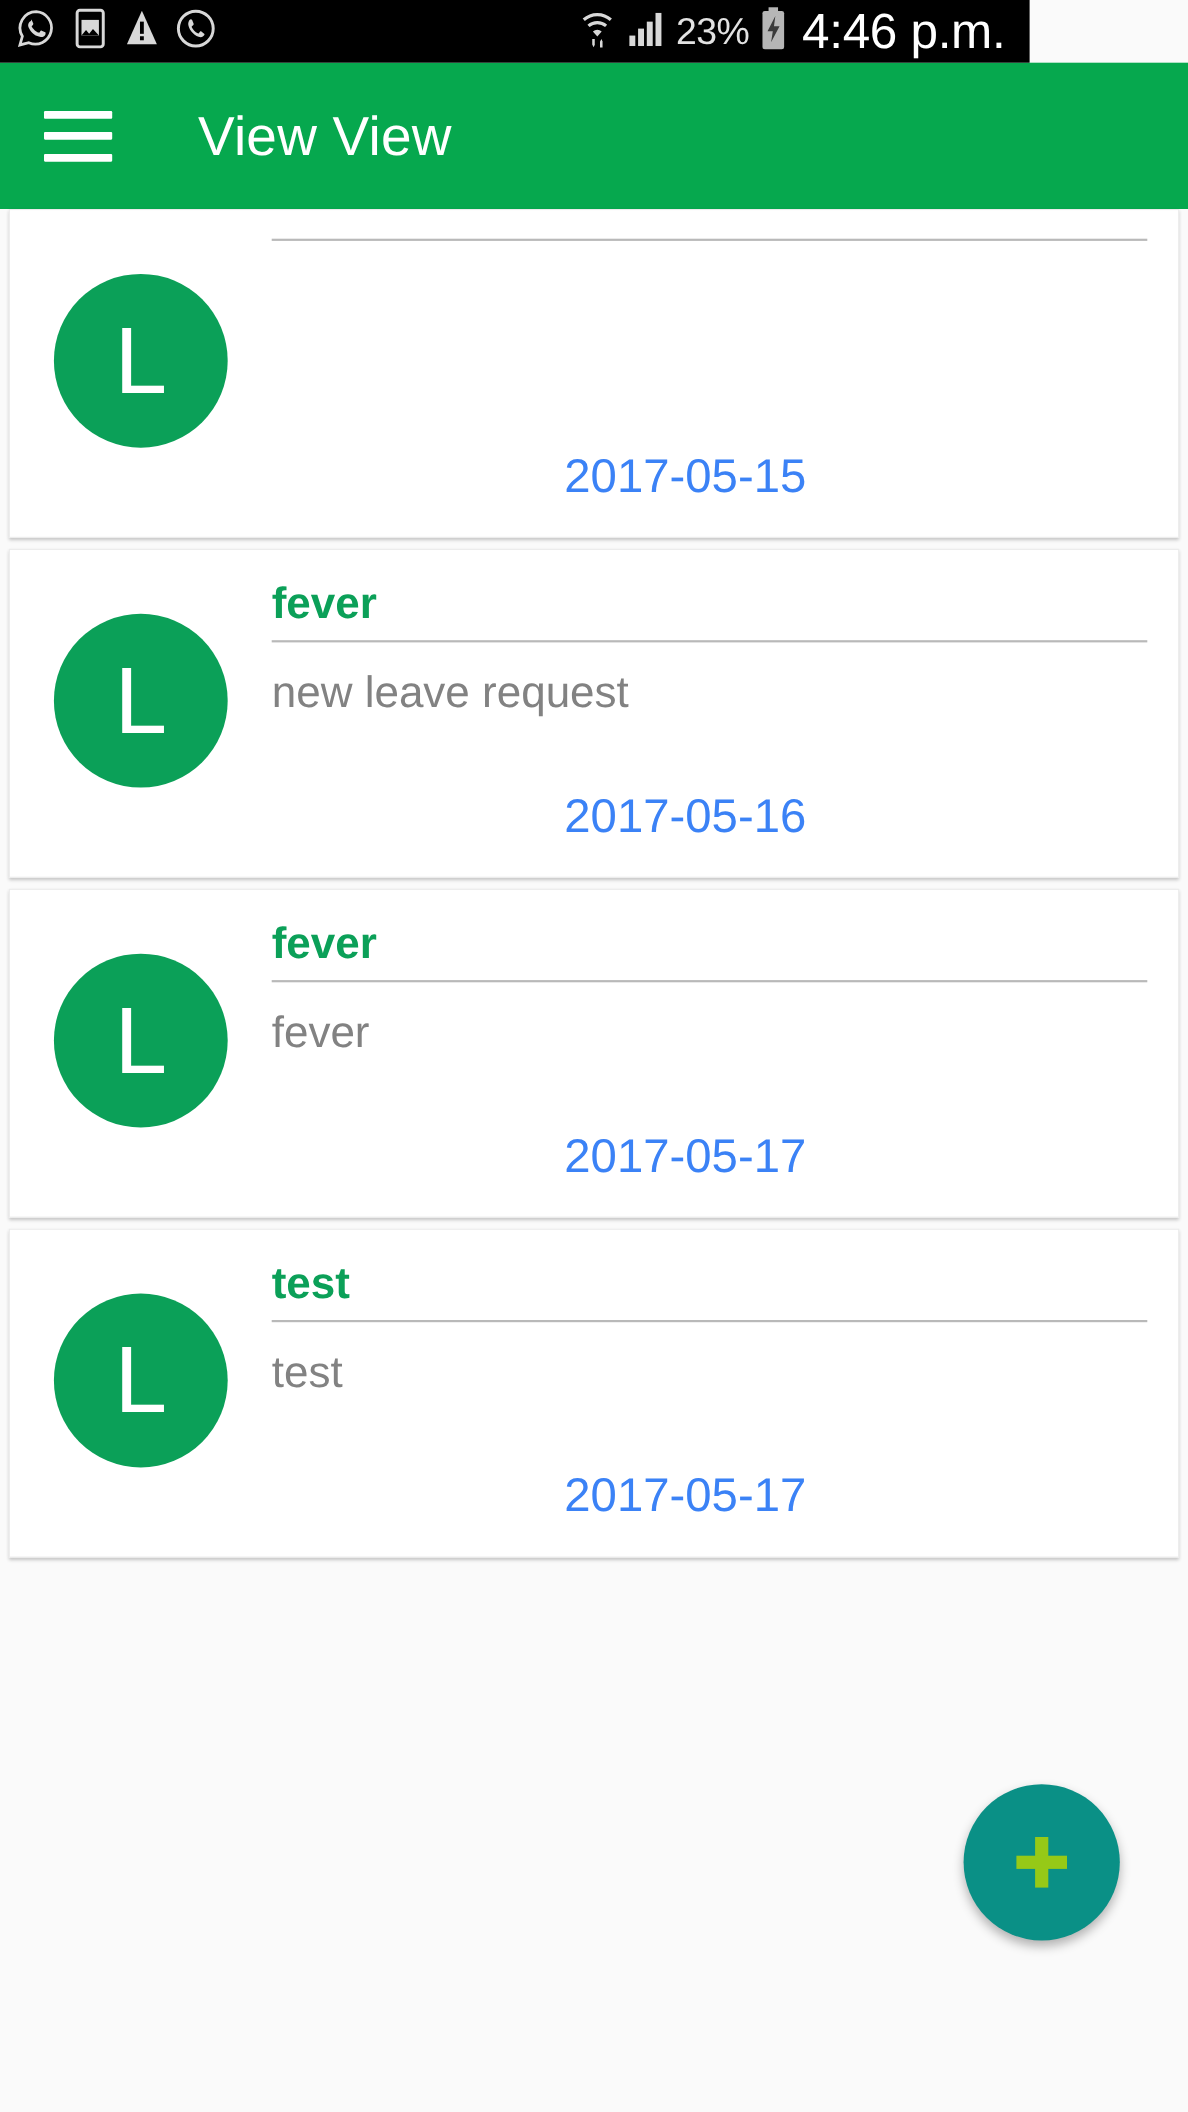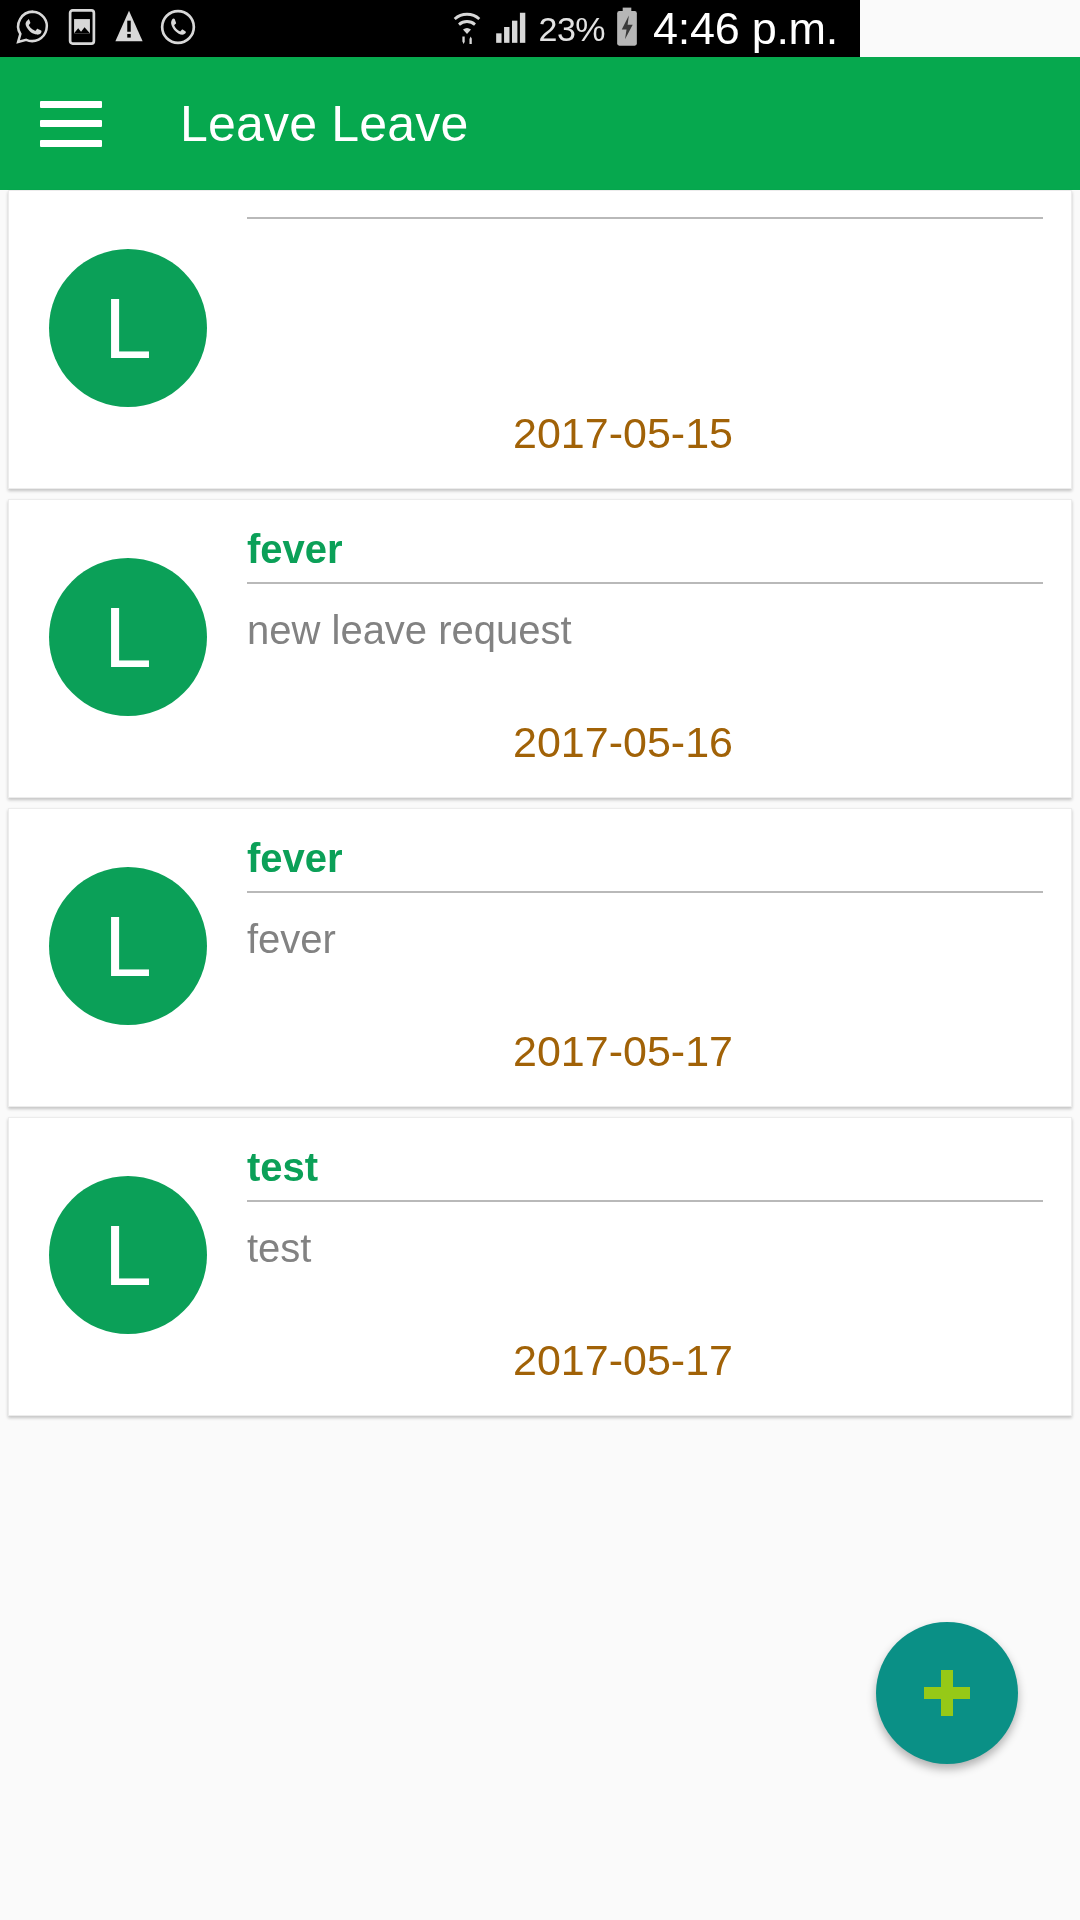--- a/index.html
+++ b/index.html
@@ -6,21 +6,21 @@
   html, body {
     width:1080px; height:1920px;
     background:#fafafa;
     font-family:"Liberation Sans", sans-serif;
     overflow:hidden;
   }
 
   
   .statusbar{
     position:relative;
-    height:57px; width:860px;
+    height:57px; width:936px;
     background:#000;
     display:flex; align-items:center;
     padding:0 22px 0 14px;
     color:#d8d8d8;
   }
   .sb-left{ display:flex; align-items:center; gap:13px; }
   .sb-right{ display:flex; align-items:center; gap:9px; margin-left:auto; }
   .sb-icon{ display:block; }
   .sb-pct{
     font-size:34px; font-weight:400; color:#e2e2e2;
@@ -100,21 +100,21 @@
     height:2px; background:#b9b9b9;
     margin-bottom:22px;
   }
   .card-sub{
     color:#828282;
     font-size:40px;
     font-weight:400;
     line-height:1.2;
   }
   .card-date{
-    color:#a16207;
+    color:#3b82f6;
     font-size:43px;
     font-weight:400;
     text-align:center;
     padding-right:44px;
     margin-top:auto;
     padding-bottom:30px;
   }
   .card.h1 { height:299px; }
   .card.h2 { height:299px; }
   .card.h3 { height:299px; }
@@ -209,21 +209,21 @@
       <span class="sb-time">4:46 p.m.</span>
     </div>
   </div>
 
   <div class="appbar">
     <div class="hamburger">
       <span></span>
       <span></span>
       <span></span>
     </div>
-    <div class="appbar-title">Leave Leave</div>
+    <div class="appbar-title">View View</div>
   </div>
 
   <div class="list">
 
     <div class="card h1">
       <div class="card-avatar-col">
         <div class="avatar">L</div>
       </div>
       <div class="card-body">
         <div class="card-divider"></div>

